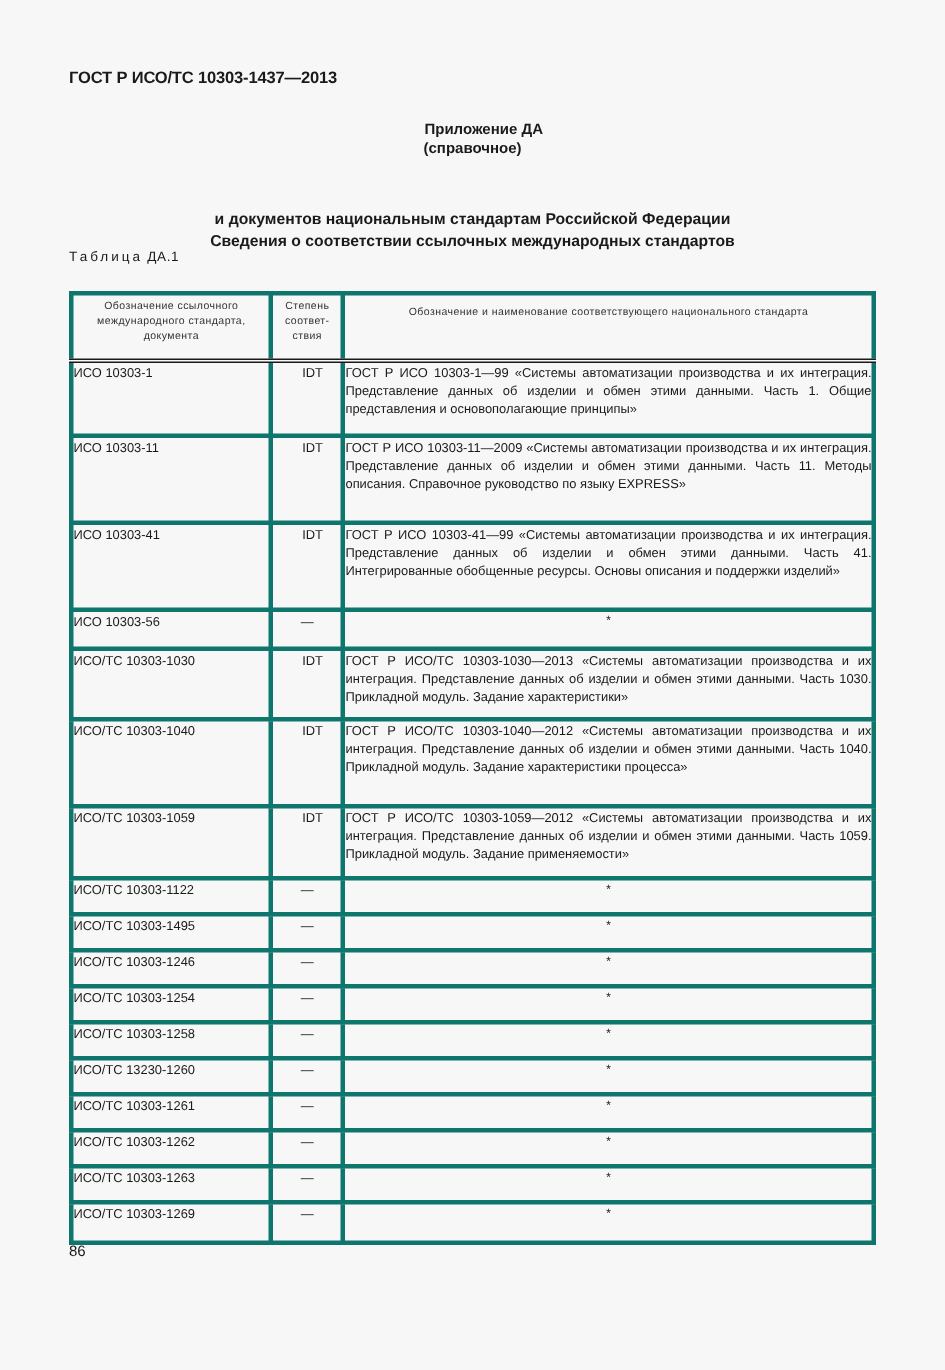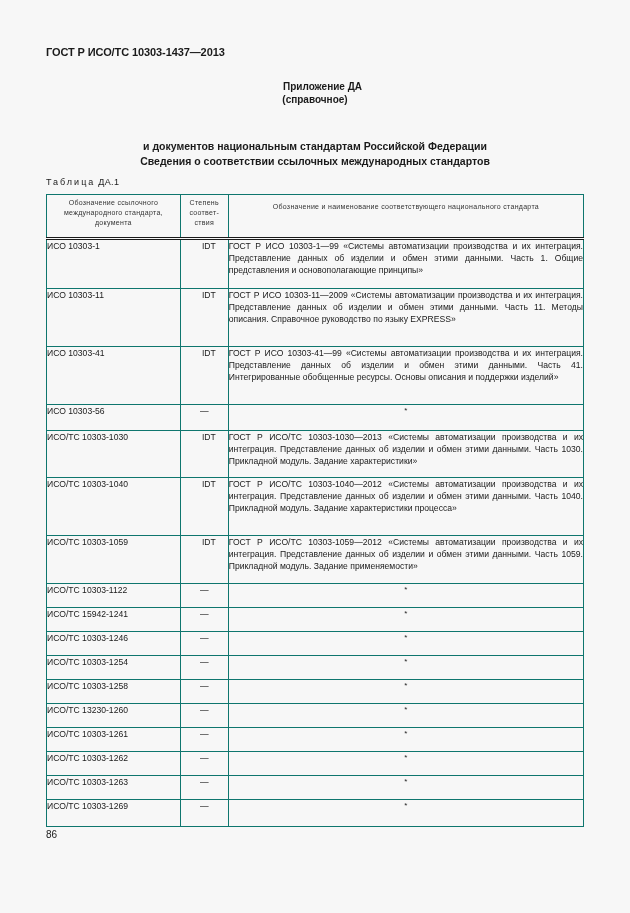--- a/index.html
+++ b/index.html
@@ -19,33 +19,33 @@
     position: absolute; left: 0; width: 630px; top: 80px;
     text-align: center; font-size: 10px; line-height: 13px;
   }
   .appendix .a-title { font-weight: bold; padding-left: 15px; }
   .appendix .a-sub { font-weight: bold; }
   .heading {
     position: absolute; left: 0; width: 630px; top: 139px;
     text-align: center; font-size: 10.5px; font-weight: bold; line-height: 15px;
   }
   .table-caption {
-    position: absolute; left: 46px; top: 177px;
+    position: absolute; left: 46px; top: 166px;
     font-size: 9px; letter-spacing: 0.4px;
   }
   .table-caption .spaced { letter-spacing: 2px; }
   table.main {
     position: absolute; left: 46px; top: 194px;
     width: 538px;
     border-collapse: collapse;
     font-size: 8.6px;
     line-height: 12px;
   }
   table.main td, table.main th {
-    border: 1px solid #0f766e;
+    border: 3px solid #0f766e;
     vertical-align: top;
     padding: 0;
   }
   table.main th {
     font-weight: normal;
     font-size: 7px;
     line-height: 10px;
     color: #333;
     letter-spacing: 0.3px;
     text-align: center;
@@ -142,21 +142,21 @@
       <td class="id">ИСО/ТС 10303-1059</td>
       <td class="deg idt">IDT</td>
       <td class="desc">ГОСТ Р ИСО/ТС 10303-1059—2012 «Системы автоматизации производства и их интеграция. Представление данных об изделии и обмен этими данными. Часть 1059. Прикладной модуль. Задание применяемости»</td>
     </tr>
     <tr class="short" style="height:24px">
       <td class="id">ИСО/ТС 10303-1122</td>
       <td class="deg">—</td>
       <td class="star">*</td>
     </tr>
     <tr class="short" style="height:24px">
-      <td class="id">ИСО/ТС 15942-1241</td>
+      <td class="id">ИСО/ТС 10303-1495</td>
       <td class="deg">—</td>
       <td class="star">*</td>
     </tr>
     <tr class="short" style="height:24px">
       <td class="id">ИСО/ТС 10303-1246</td>
       <td class="deg">—</td>
       <td class="star">*</td>
     </tr>
     <tr class="short" style="height:24px">
       <td class="id">ИСО/ТС 10303-1254</td>

